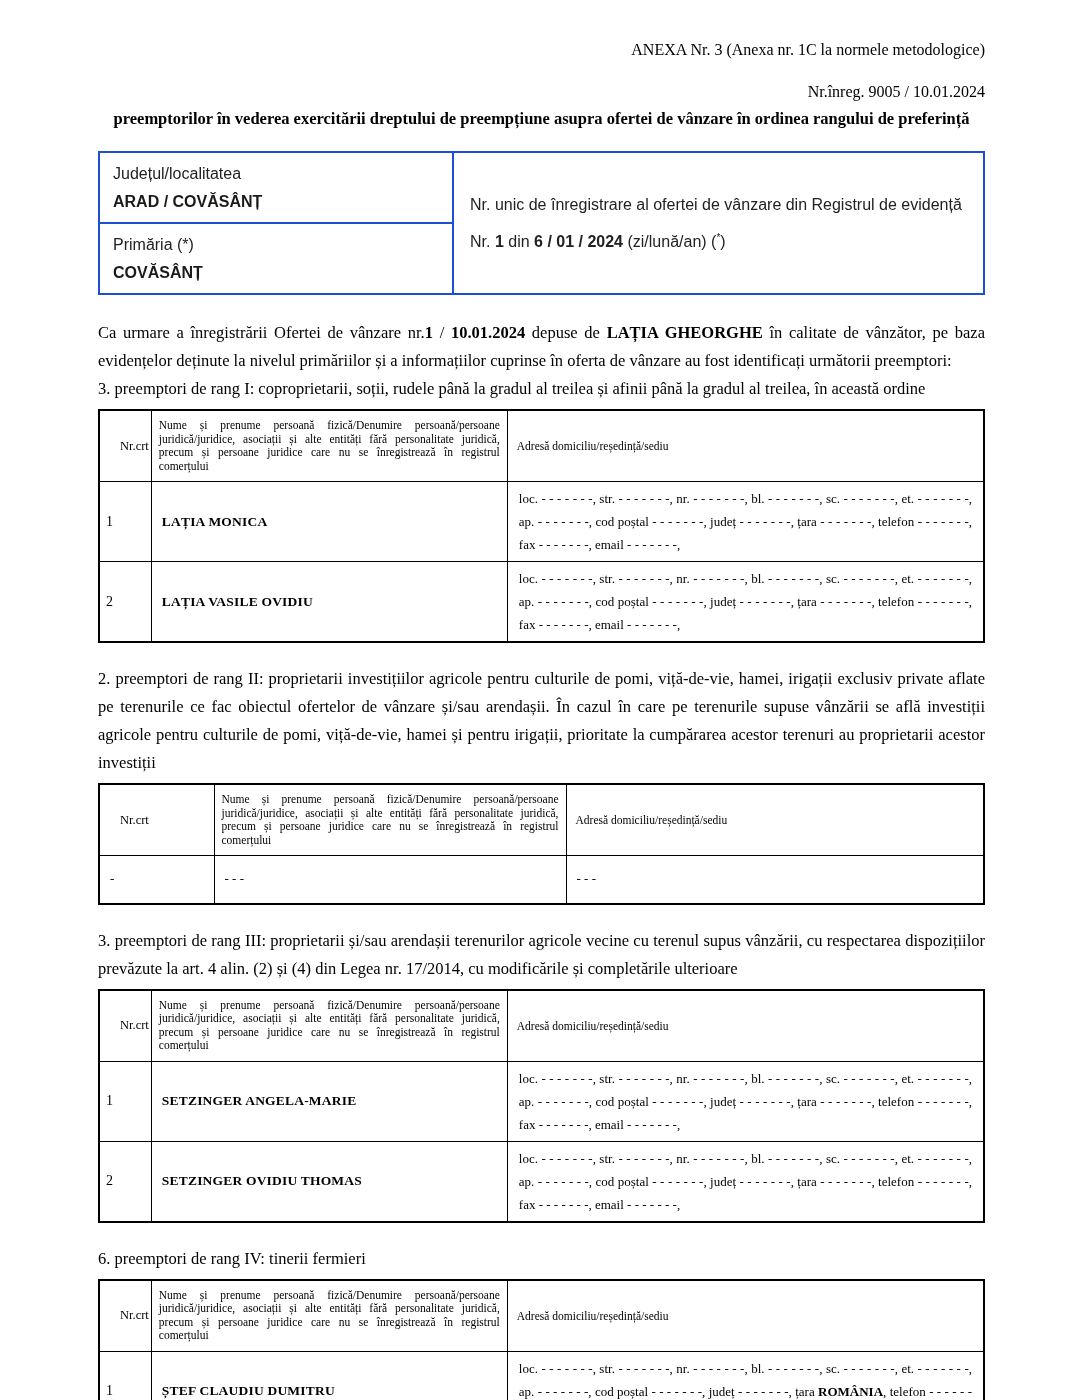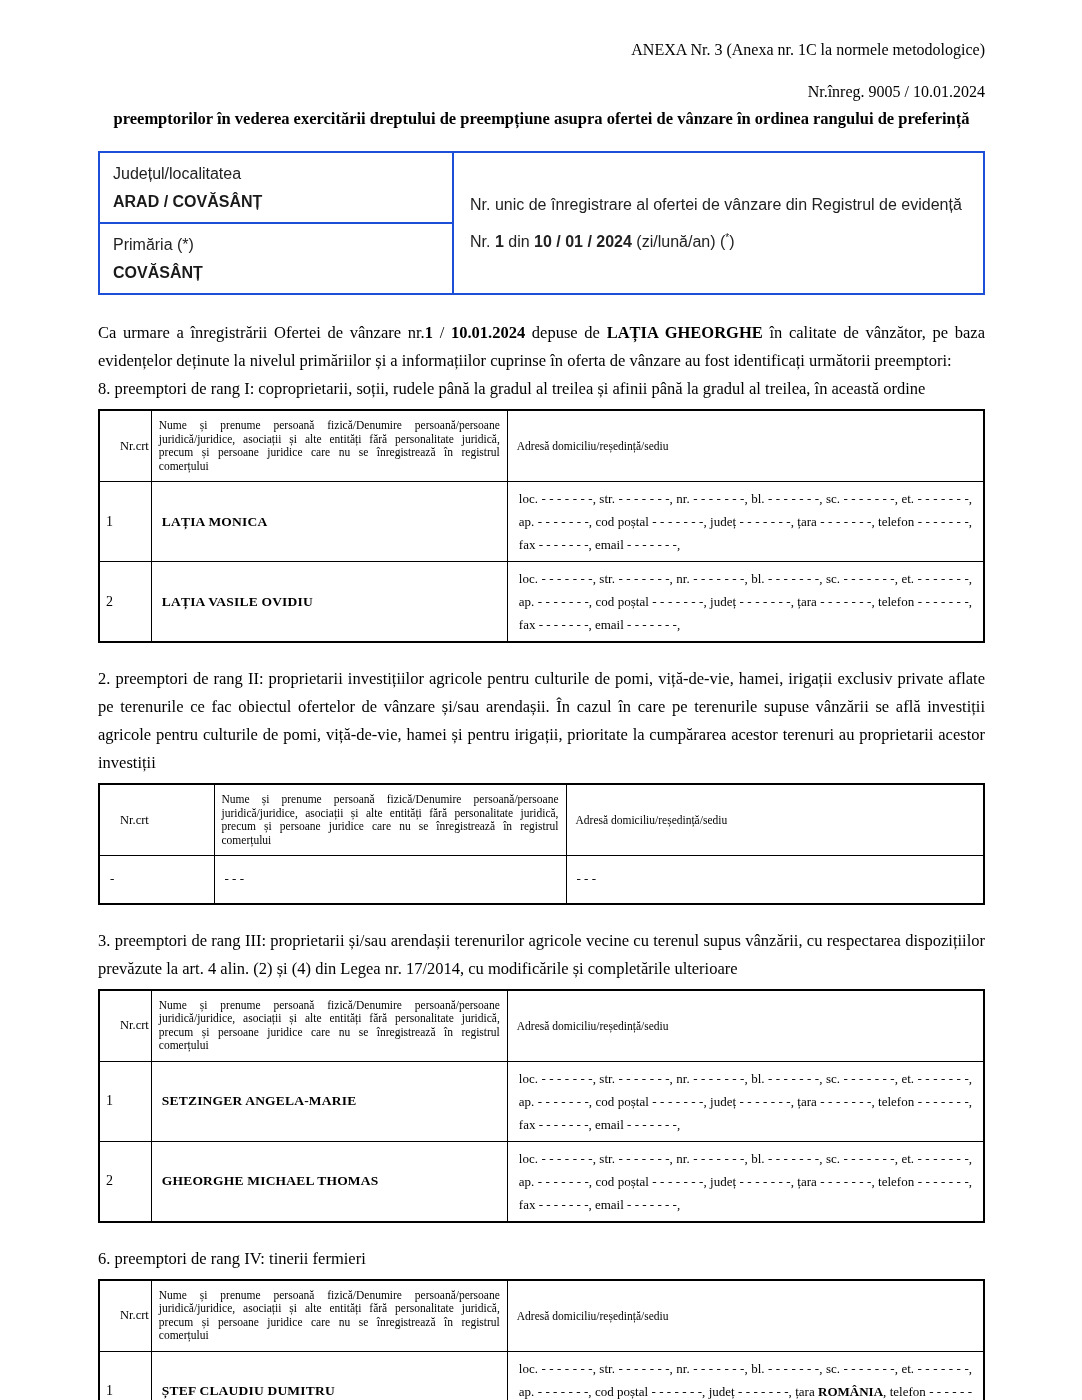--- a/index.html
+++ b/index.html
@@ -64,35 +64,35 @@
 
   <table class="info-table">
     <tbody>
       <tr>
         <td class="info-left">
           <div class="cell-label">Județul/localitatea</div>
           <div class="cell-value">ARAD / COVĂSÂNȚ</div>
         </td>
         <td class="info-right" rowspan="2">
           <div class="reg-text">Nr. unic de înregistrare al ofertei de vânzare din Registrul de evidență</div>
-          <div class="nr-line"><span>Nr. </span><b>1</b><span> din </span><b>10 / 01 / 2024</b><span> (zi/lună/an) (</span><sup>*</sup><span>)</span></div>
+          <div class="nr-line"><span>Nr. </span><b>1</b><span> din </span><b>6 / 01 / 2024</b><span> (zi/lună/an) (</span><sup>*</sup><span>)</span></div>
         </td>
       </tr>
       <tr>
         <td class="info-left">
           <div class="cell-label">Primăria (*)</div>
           <div class="cell-value">COVĂSÂNȚ</div>
         </td>
       </tr>
     </tbody>
   </table>
 
   <p class="body-par intro-par"><span>Ca urmare a înregistrării Ofertei de vânzare nr.</span><b>1</b><span> / </span><b>10.01.2024</b><span> depuse de </span><b>LAȚIA GHEORGHE</b><span> în calitate de vânzător, pe baza evidențelor deținute la nivelul primăriilor și a informațiilor cuprinse în oferta de vânzare au fost identificați următorii preemptori:</span></p>
 
-  <p class="body-par section-tight">8. preemptori de rang I: coproprietarii, soții, rudele până la gradul al treilea și afinii până la gradul al treilea, în această ordine</p>
+  <p class="body-par section-tight">3. preemptori de rang I: coproprietarii, soții, rudele până la gradul al treilea și afinii până la gradul al treilea, în această ordine</p>
 
   <table class="data-table">
     <colgroup>
         <col class="c1">
         <col class="c2">
         <col class="c3">
       </colgroup>
     <tbody>
       <tr class="head-row">
         <td class="h-nr">Nr.crt</td>
@@ -148,21 +148,21 @@
         <td class="h-name">Nume și prenume persoană fizică/Denumire persoană/persoane juridică/juridice, asociații și alte entități fără personalitate juridică, precum și persoane juridice care nu se înregistrează în registrul comerțului</td>
         <td class="h-addr">Adresă domiciliu/reședință/sediu</td>
       </tr>
       <tr class="data-row">
         <td class="d-nr">1</td>
         <td class="d-name">SETZINGER ANGELA-MARIE</td>
         <td class="d-addr"><span>loc. - - - - - - -, str. - - - - - - -, nr. - - - - - - -, bl. - - - - - - -, sc. - - - - - - -, et. - - - - - - -, ap. - - - - - - -, cod poștal - - - - - - -, județ - - - - - - -, țara </span><span>- - - - - - -</span><span>, telefon - - - - - - -, fax - - - - - - -, email - - - - - - -,</span></td>
       </tr>
       <tr class="data-row">
         <td class="d-nr">2</td>
-        <td class="d-name">GHEORGHE MICHAEL THOMAS</td>
+        <td class="d-name">SETZINGER OVIDIU THOMAS</td>
         <td class="d-addr"><span>loc. - - - - - - -, str. - - - - - - -, nr. - - - - - - -, bl. - - - - - - -, sc. - - - - - - -, et. - - - - - - -, ap. - - - - - - -, cod poștal - - - - - - -, județ - - - - - - -, țara </span><span>- - - - - - -</span><span>, telefon - - - - - - -, fax - - - - - - -, email - - - - - - -,</span></td>
       </tr>
     </tbody>
   </table>
 
   <p class="body-par section-par">6. preemptori de rang IV: tinerii fermieri</p>
 
   <table class="data-table">
     <colgroup>
         <col class="c1">

